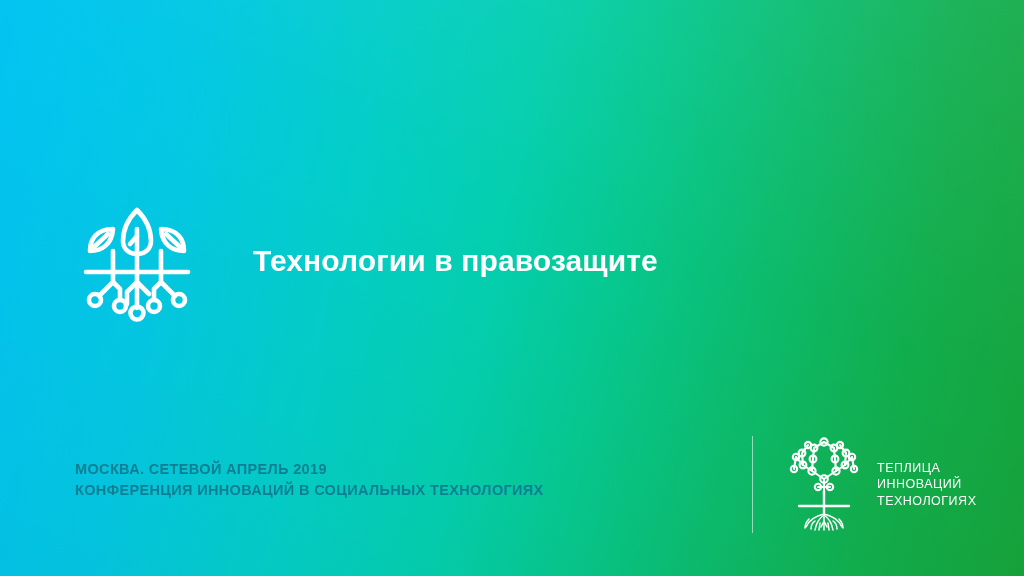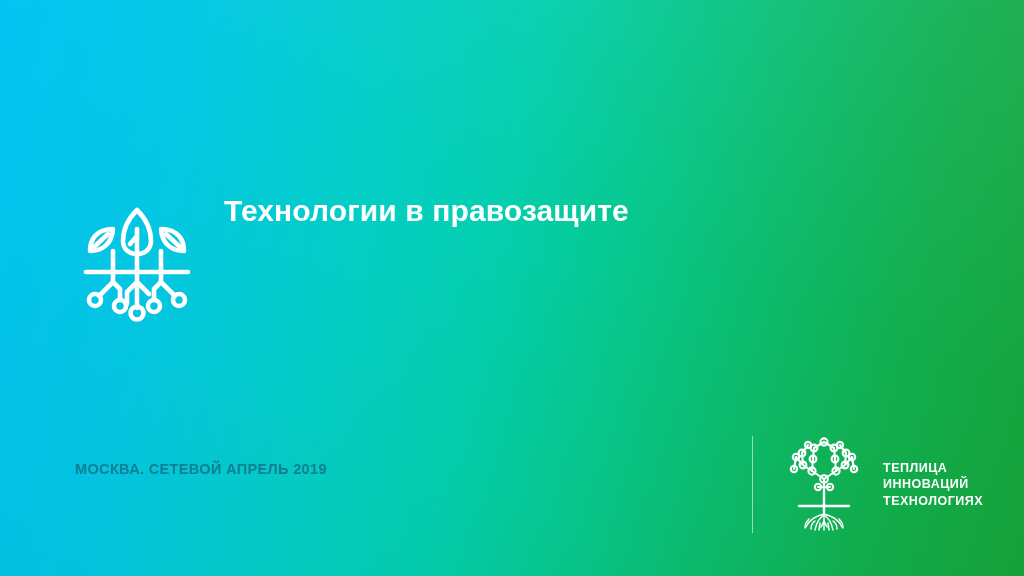--- a/index.html
+++ b/index.html
@@ -34,22 +34,23 @@
     background: linear-gradient(200deg, rgba(255,255,255,0.06) 0%, rgba(255,255,255,0) 42%, rgba(0,0,0,0.03) 100%);
     pointer-events: none;
   }
 
   
   .hero {
     position: absolute;
     left: 72px;
     top: 196px;
     display: flex;
-    align-items: flex-start;
+    align-items: center;
     z-index: 2;
+    gap: 29px;
   }
   .hero-mark {
     width: 130px;
     height: 130px;
     flex: 0 0 130px;
   }
   .hero-title {
     margin-left: 22px;
     color: #ffffff;
     font-size: 30px;
@@ -89,24 +90,24 @@
     background: rgba(255,255,255,0.55);
     flex: 0 0 1px;
   }
   .brand-mark {
     width: 78px;
     height: 100px;
     margin-left: 32px;
     flex: 0 0 78px;
   }
   .brand-name {
-    margin-left: 20px;
+    margin-left: 14px;
     color: #ffffff;
     font-size: 12.5px;
-    font-weight: bold;
+    font-weight: normal;
     letter-spacing: 0.5px;
     line-height: 16.5px;
     white-space: nowrap;
   }
 </style>
 </head>
 <body>
 
 <div id="slide">
 
@@ -149,20 +150,21 @@
         <circle cx="82" cy="110" r="6"></circle>
         <circle cx="107" cy="104" r="6"></circle>
       </g>
     </svg>
 
     <div class="hero-title">Технологии в правозащите</div>
   </div>
 
   <div class="caption">
     <div>МОСКВА. СЕТЕВОЙ АПРЕЛЬ 2019</div>
+    <div>КОНФЕРЕНЦИЯ ИННОВАЦИЙ В СОЦИАЛЬНЫХ ТЕХНОЛОГИЯХ</div>
   </div>
 
   <div class="brand">
 
     <div class="brand-divider"></div>
 
     <svg class="brand-mark" viewBox="0 0 78 100" aria-hidden="true">
       <g fill="none" stroke="#ffffff" stroke-width="2.1" stroke-linecap="round" stroke-linejoin="round">
 
         <path d="M39 60 L39 44"></path>

